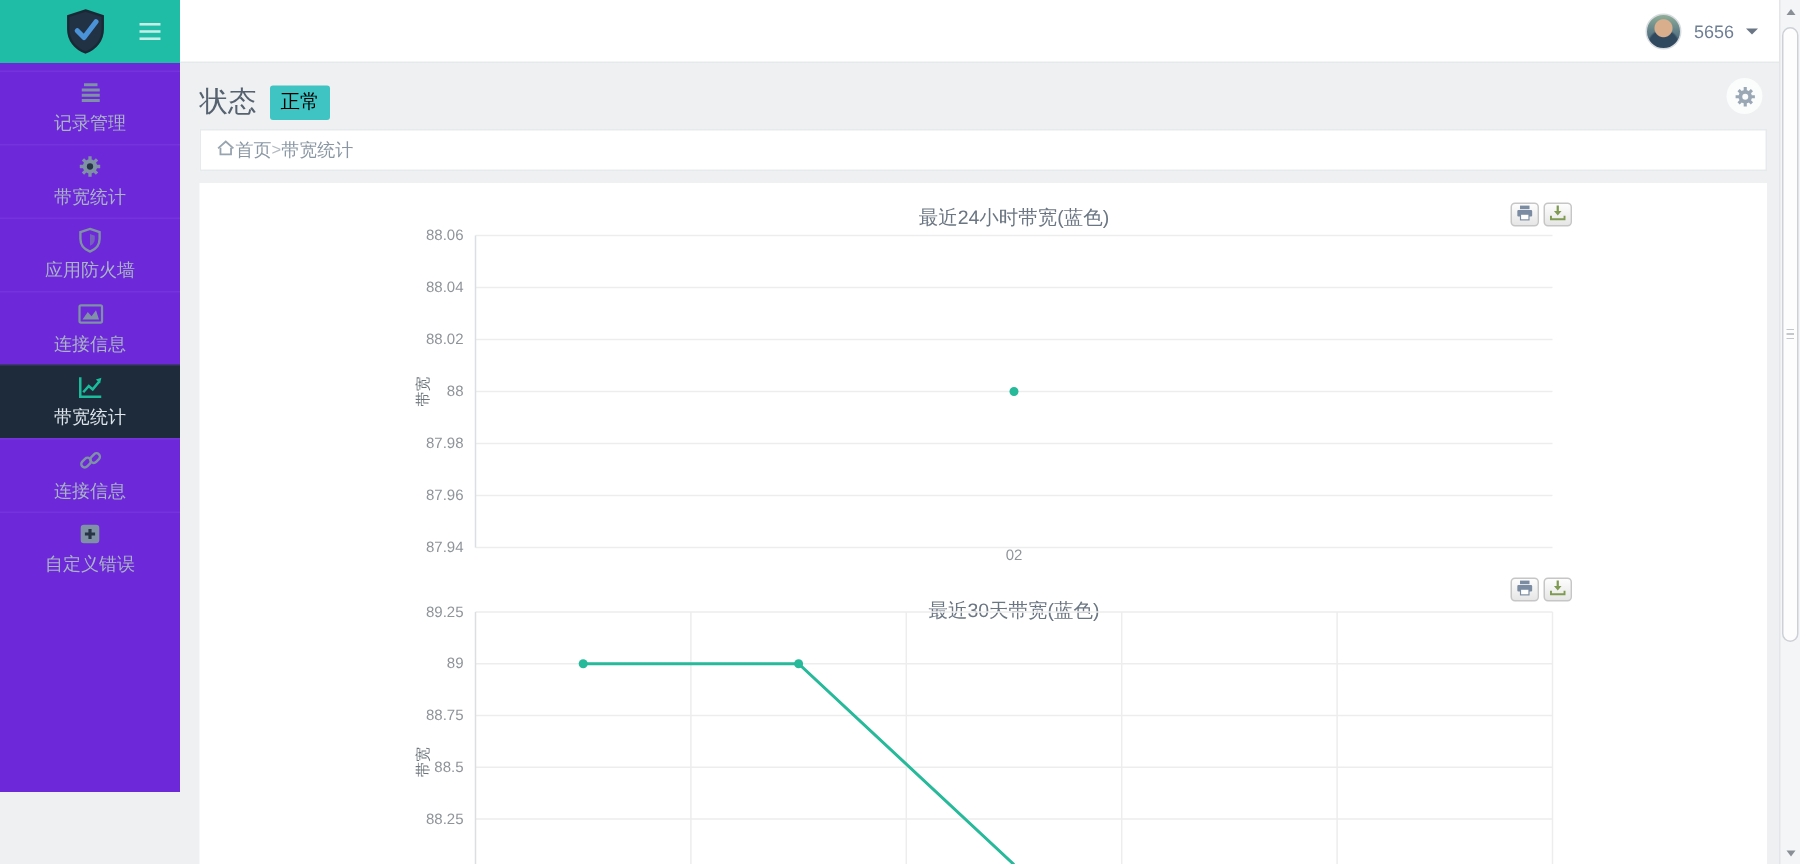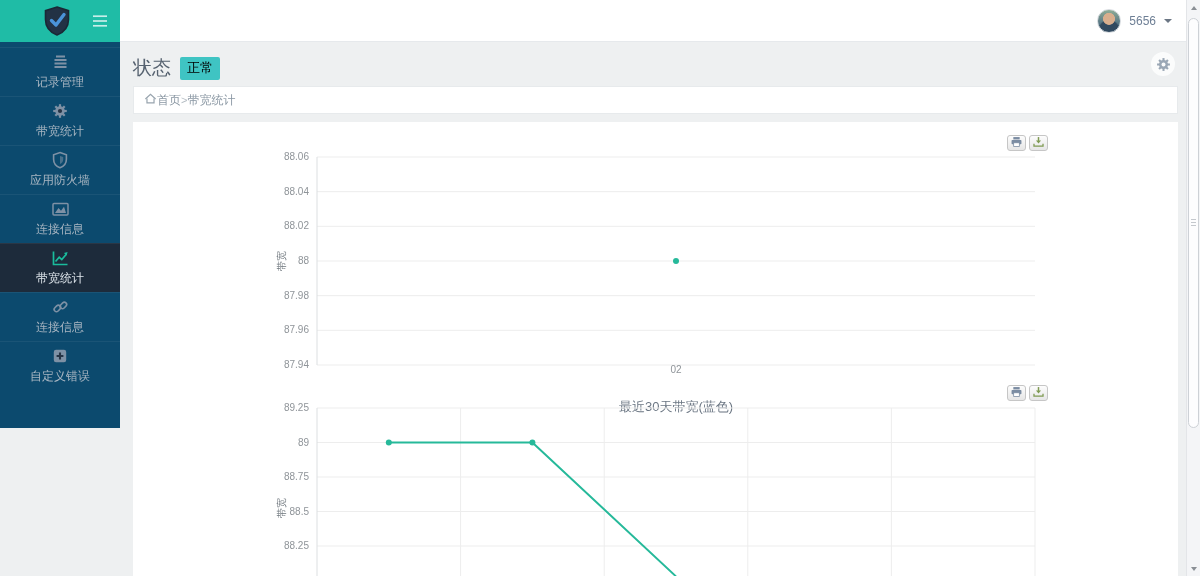--- a/index.html
+++ b/index.html
@@ -1,21 +1,21 @@
 <!DOCTYPE html>
 <html><head>
 <meta charset="utf-8">
 <style>
   html,body{margin:0;padding:0;background:#eef0f1;}
   *{box-sizing:border-box;}
   #app{position:relative;width:1200px;height:576px;overflow:hidden;background:#eef0f1;
        font-family:"Liberation Sans",sans-serif;}
 
   
-  .sidebar{position:absolute;left:0;top:0;width:120px;height:428px;background:#0c4a6e;}
+  .sidebar{position:absolute;left:0;top:0;width:120px;height:528px;background:#6d28d9;}
   .side-header{position:relative;height:42px;background:#1fbca6;}
   .logo{position:absolute;left:41px;top:5px;width:32px;height:32px;}
   .burger{position:absolute;right:12px;top:14px;width:16px;height:14px;cursor:pointer;}
   .menu{position:absolute;top:47px;left:0;width:120px;}
   .side-item{display:block;height:49px;text-align:center;cursor:pointer;
              border-top:1px solid rgba(255,255,255,0.06);text-decoration:none;}
   .side-icon{display:block;height:20px;margin-top:5px;color:#7e91a5;}
   .side-icon svg{vertical-align:top;}
   .side-label{display:block;margin-top:1px;font-size:12px;color:#a9b6c2;}
   .side-item.active{background:#1d2b3b;}
@@ -208,20 +208,21 @@
           <path d="M3.2 7 V11.8 H10.8 V7"></path>
         </g>
       </svg>
     </span>
     <span class="crumb-link">首页</span>
     <span class="crumb-sep">&gt;</span>
     <span>带宽统计</span>
   </div>
 
   <div class="panel">
+    <div class="chart-title" id="chart1-title">最近24小时带宽(蓝色)</div>
     <div class="chart-toolbar" id="toolbar1">
         <button class="tool-btn">
           <span><svg width="13" height="12" viewBox="0 0 18 17">
               <g fill="#7b8ca2">
                 <rect x="4.5" y="1.5" width="9" height="3.4"></rect>
                 <rect x="2" y="5.6" width="14" height="6.2" rx="1"></rect>
               </g>
               <rect x="5" y="9.6" width="8" height="5.4" fill="#ffffff" stroke="#7b8ca2" stroke-width="1.1"></rect>
             </svg></span>
         </button>

